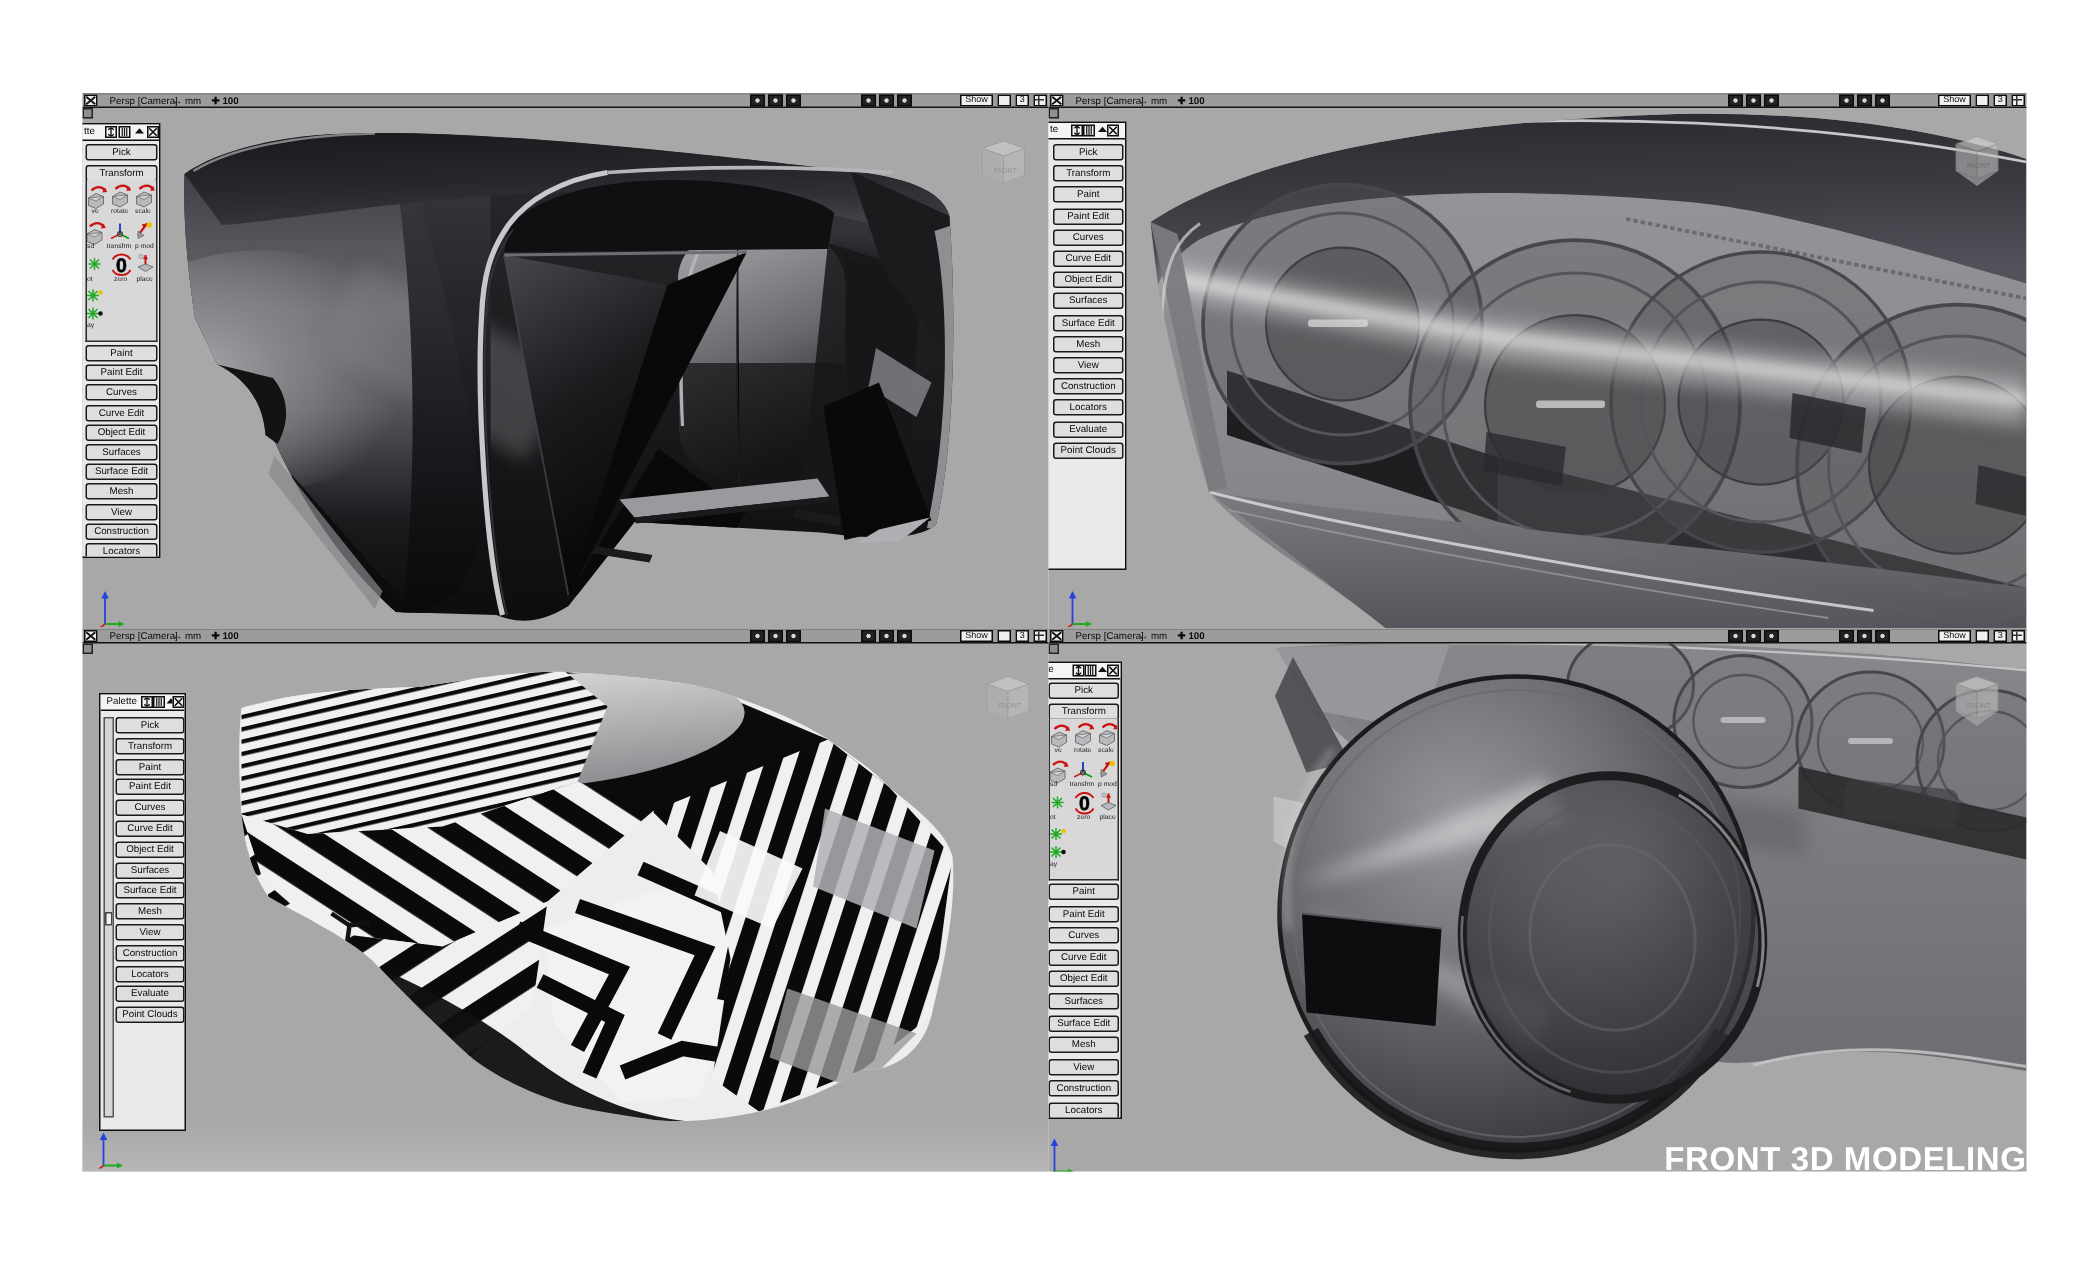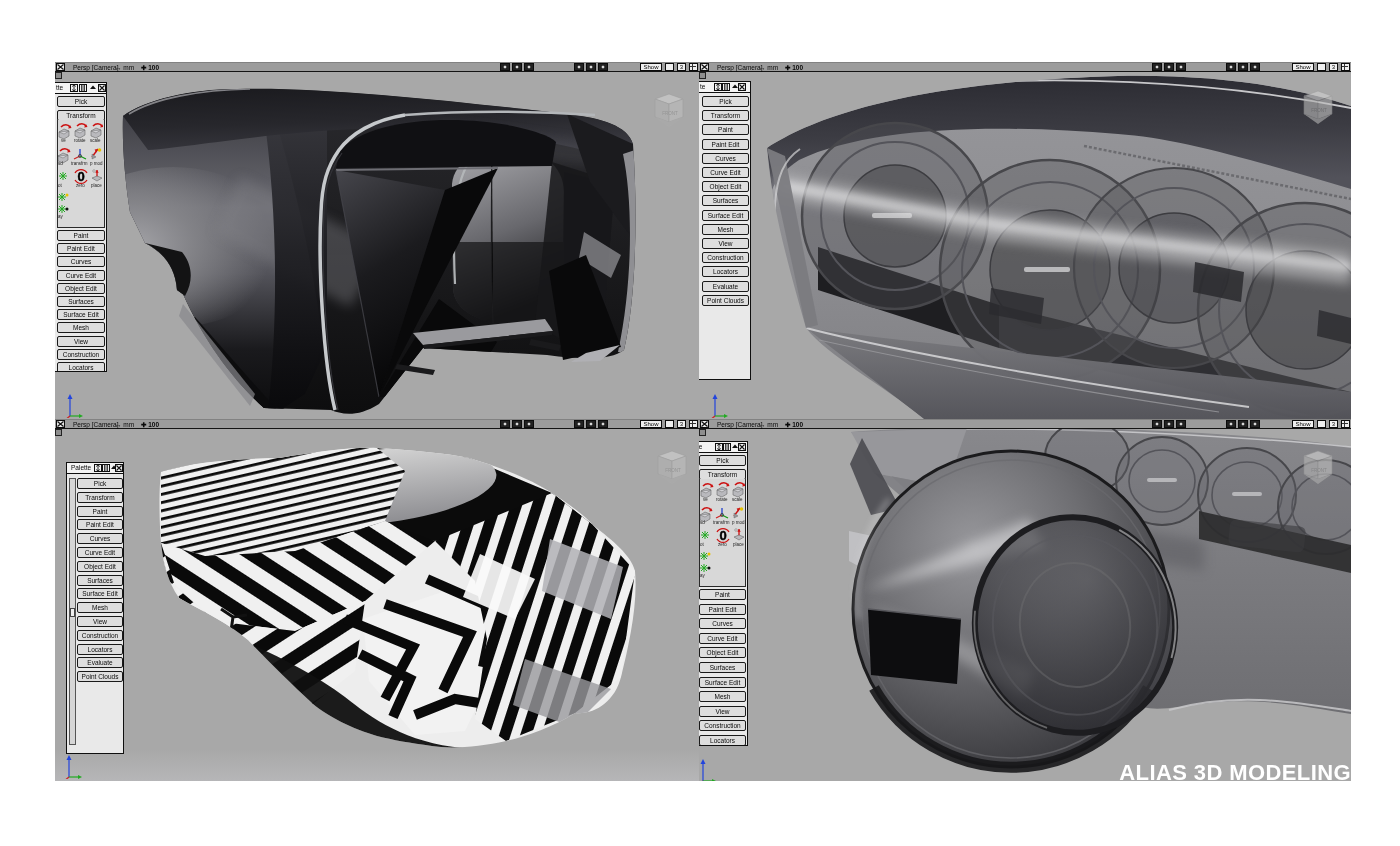--- a/index.html
+++ b/index.html
@@ -806,15 +806,15 @@
               <polygon points="4,8 18,13 18,31 4,26" fill="#b2b2b2" stroke="#999" stroke-width="0.6"></polygon>
               <polygon points="32,8 18,13 18,31 32,26" fill="#bcbcbc" stroke="#999" stroke-width="0.6"></polygon>
               <polygon points="4,26 18,31 32,26 18,36" fill="#ababab"></polygon>
               <text x="19" y="24" font-size="4.5" fill="#8a8a8a" text-anchor="middle">FRONT</text>
               <text x="10" y="22" font-size="4" fill="#9a9a9a" text-anchor="middle" transform="rotate(-70 10 22)"></text>
             </g>
           </svg></div>
   <div class="" style="position: absolute; left: 0px; top: 10px; width: 7px; height: 7px; background: rgb(142, 142, 142); border: 1px solid rgb(34, 34, 34); z-index: 19;"></div>
       </div>
 
-  <div class="wm">ALIAS 3D MODELING</div>
+  <div class="wm">FRONT 3D MODELING</div>
 </div>
 </div>
 
 </body></html>

